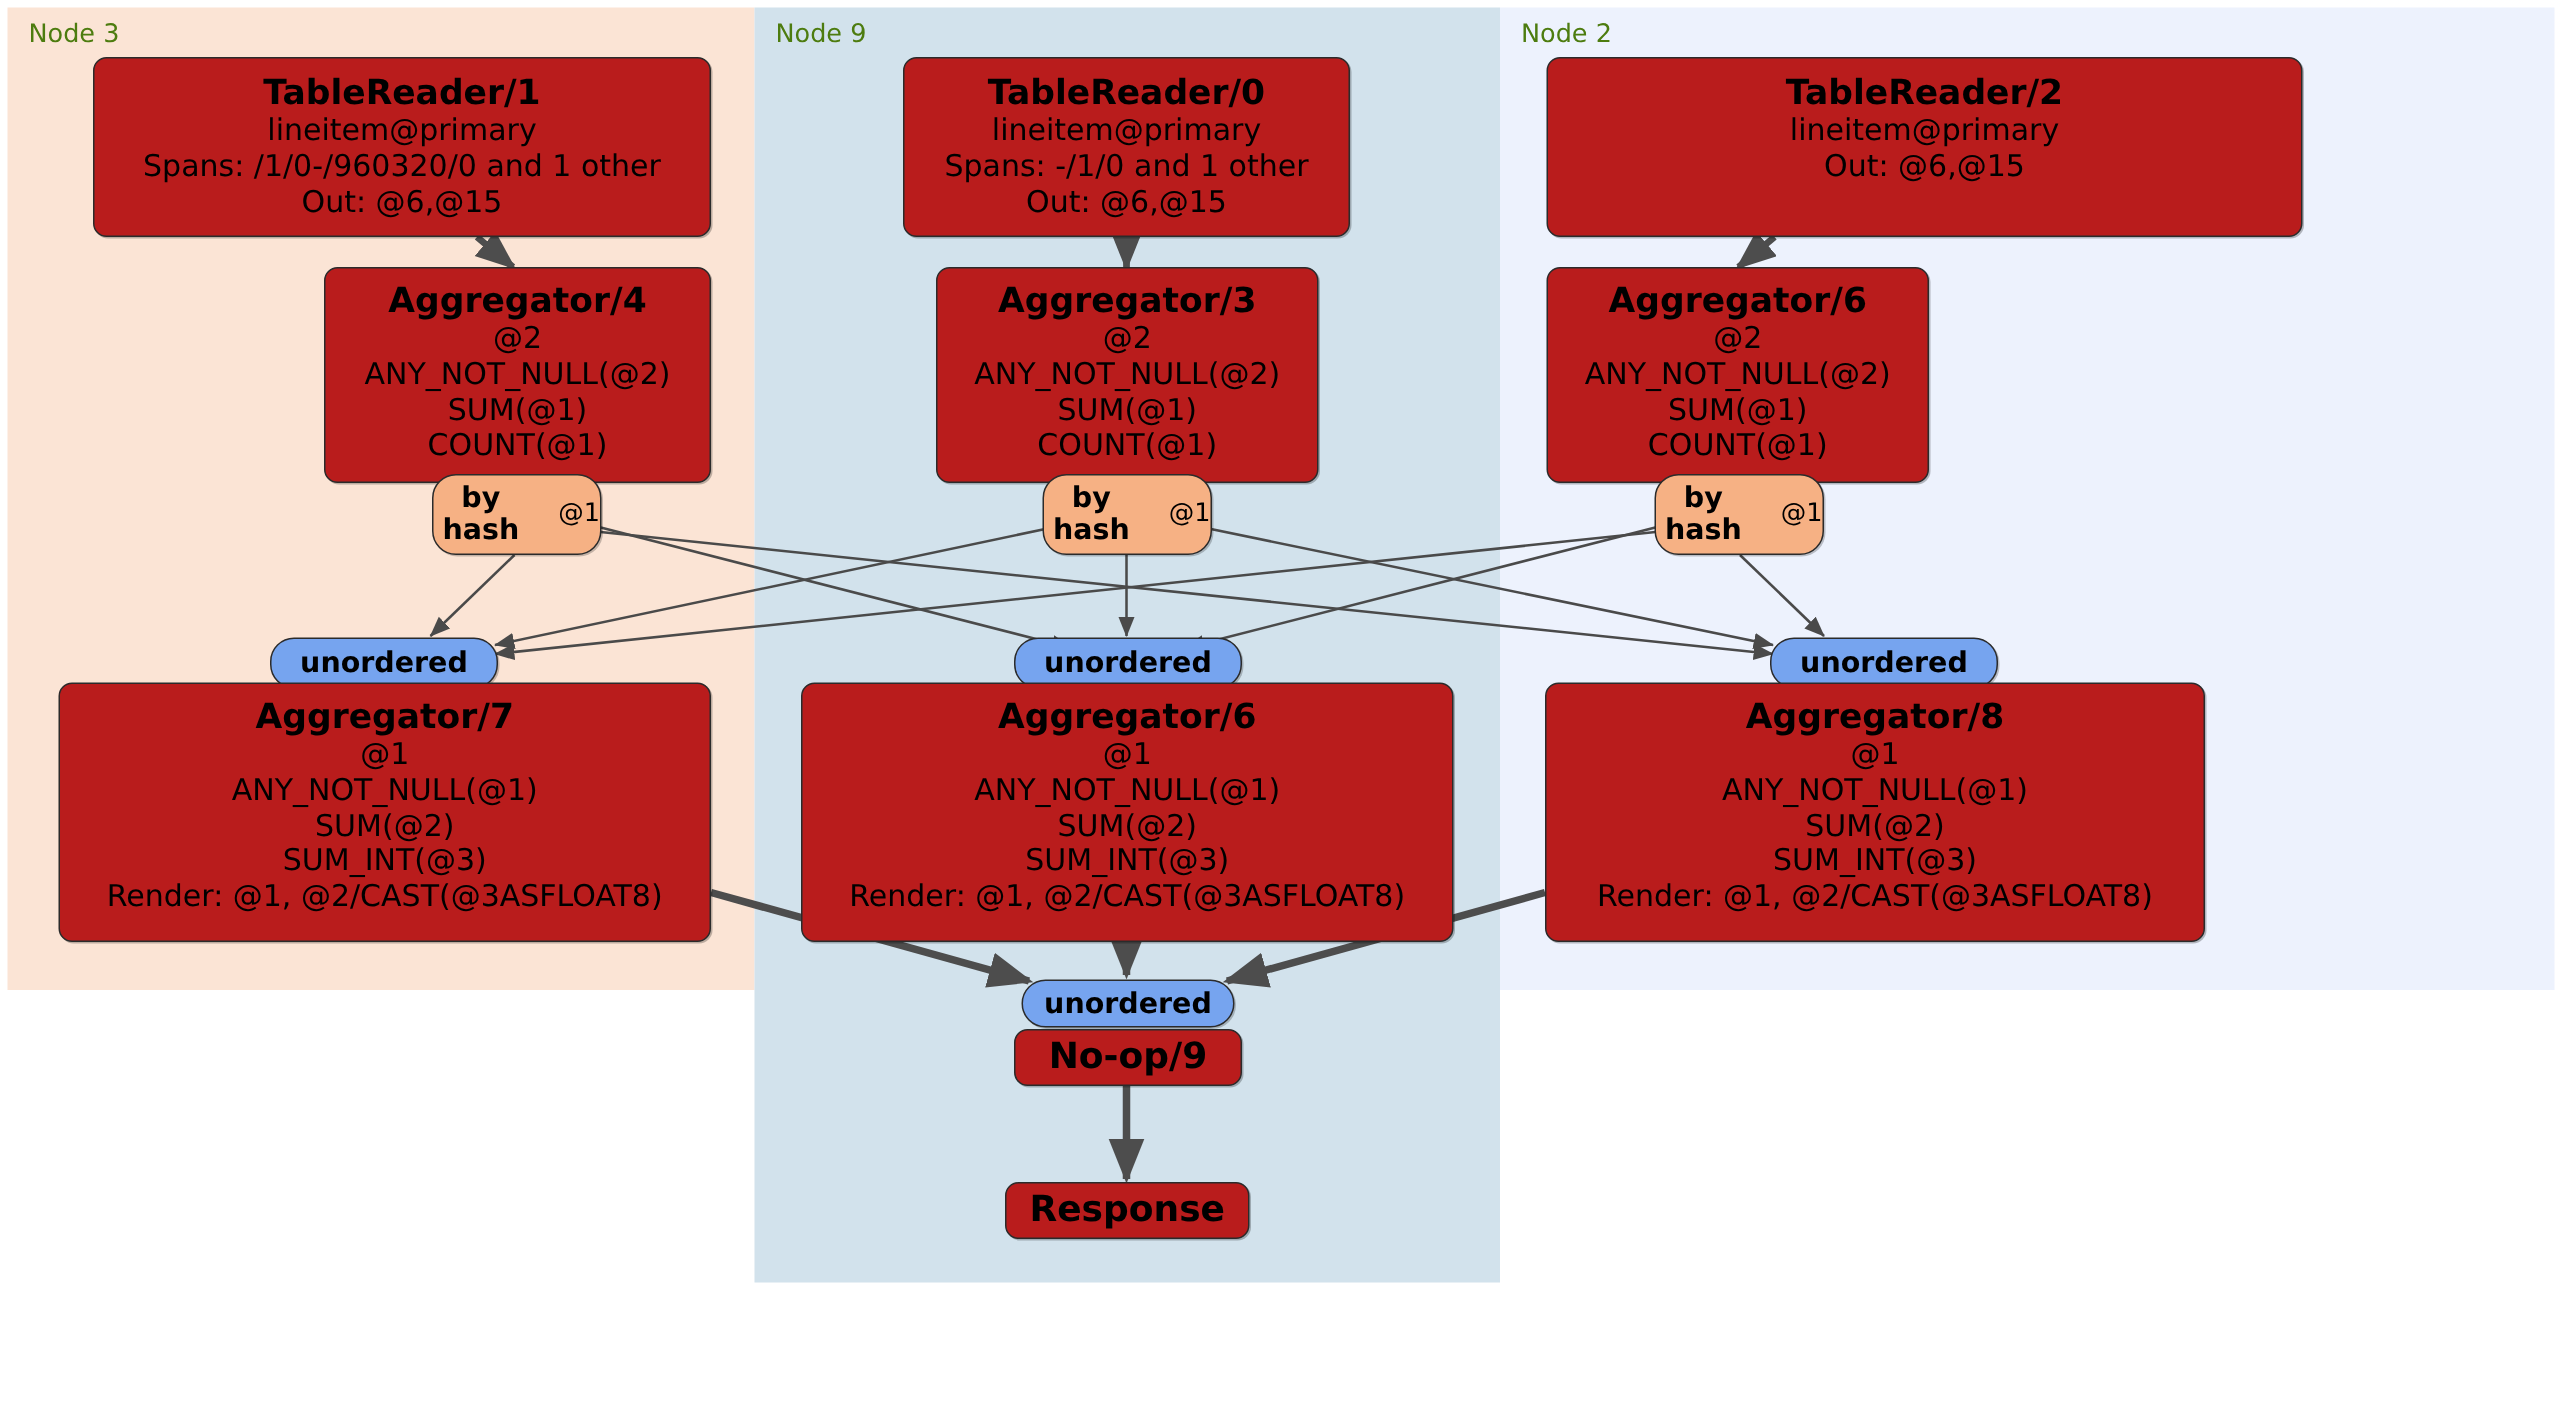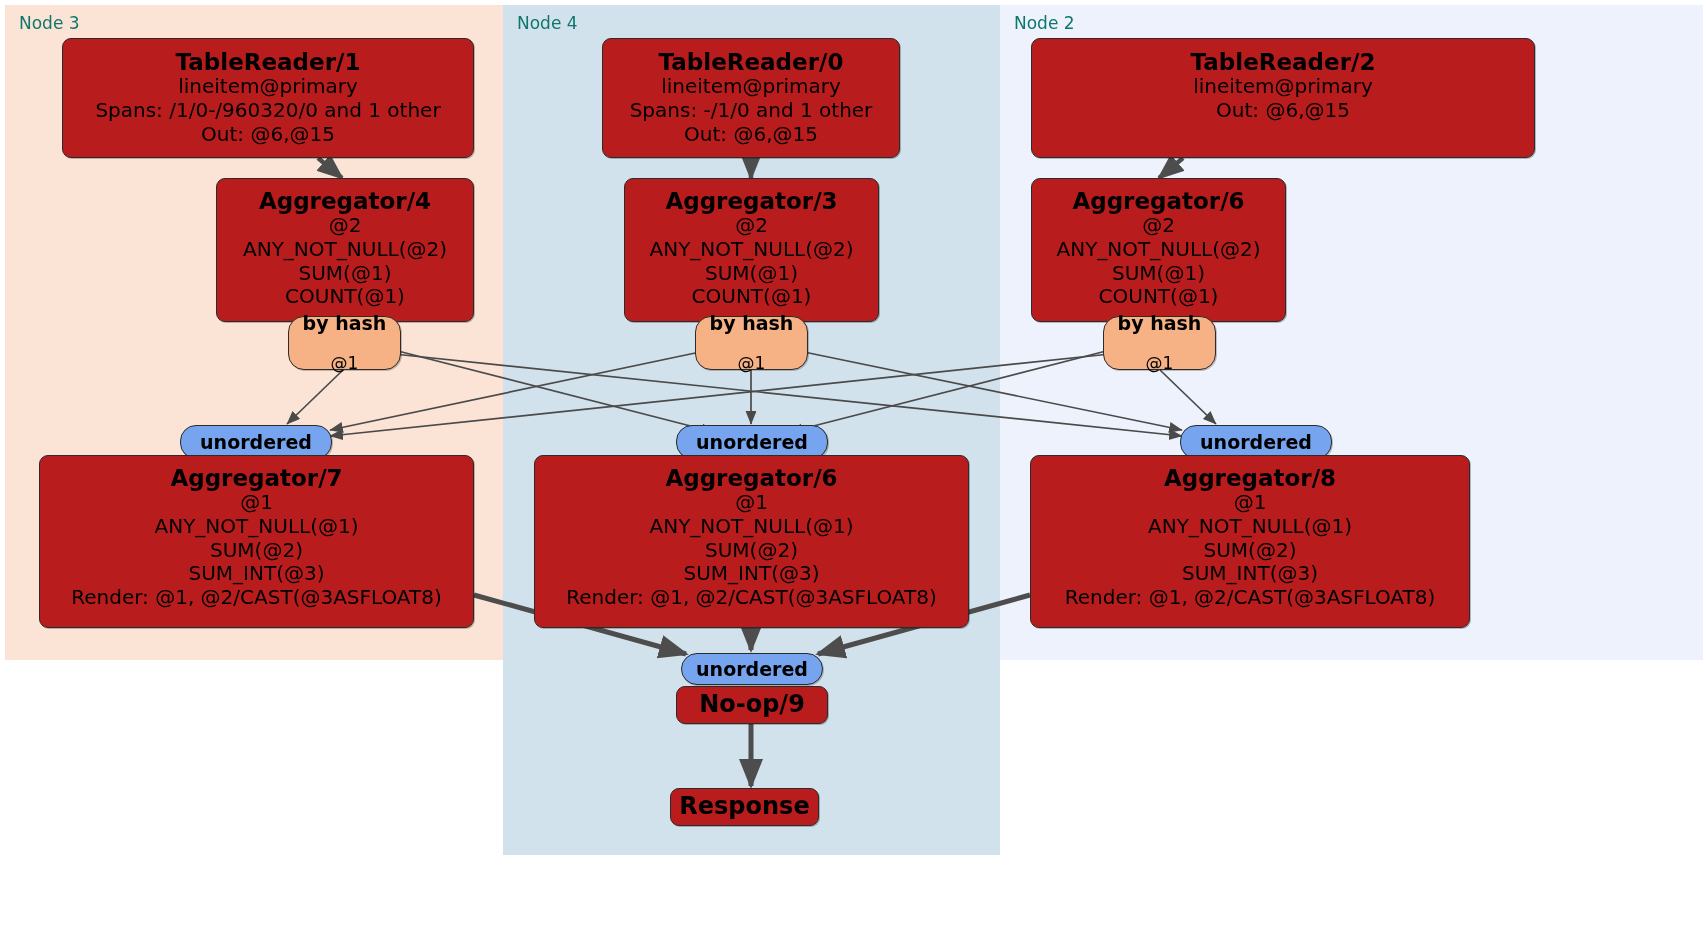--- a/index.html
+++ b/index.html
@@ -3,58 +3,58 @@
 <meta charset="utf-8">
 <style>
   html,body{margin:0;padding:0;background:#ffffff;}
   body{width:1708px;height:940px;position:relative;overflow:hidden;
        font-family:"DejaVu Sans","Liberation Sans",sans-serif;
        -webkit-font-smoothing:antialiased;}
   #canvas{position:absolute;left:0;top:0;width:1708px;height:940px;}
 
   
   .node-panel{position:absolute;box-sizing:border-box;}
-  .node-label{position:absolute;font-size:17px;color:#0f766e;line-height:1;
+  .node-label{position:absolute;font-size:17px;color:#4d7c0f;line-height:1;
               white-space:nowrap;}
 
   
   #edges{position:absolute;left:0;top:0;width:1708px;height:940px;
          pointer-events:none;}
 
   
   .proc{position:absolute;box-sizing:border-box;background:#b91c1c;
         border:1.6px solid #2b2b2b;border-radius:9px;
         box-shadow:1px 1px 0 rgba(0,0,0,.25);
         display:flex;flex-direction:column;align-items:center;
         justify-content:flex-start;text-align:center;color:#000;}
   .proc .ttl{font-weight:bold;font-size:23px;line-height:1.15;}
   .proc .ln{font-size:20px;line-height:1.18;white-space:nowrap;}
   .proc.small .ttl{font-size:24px;}
 
   
   .badge{position:absolute;box-sizing:border-box;border:1.6px solid #2b2b2b;
-         border-radius:16px;display:flex;flex-direction:column;
+         border-radius:16px;display:flex;flex-direction:row;
          align-items:center;justify-content:center;text-align:center;
          color:#000;box-shadow:1px 1px 0 rgba(0,0,0,.22);gap:20px;}
   .badge .b1{font-weight:bold;font-size:19px;line-height:1.1;}
   .badge .b2{font-size:17px;line-height:1.15;}
   .badge.hash{background:#f6b184;}
   .badge.unord{background:#76a4ef;}
 </style>
 </head>
 <body>
 
 <div id="canvas">
 
   <div class="node-panel" style="left:5px;top:5px;width:498px;height:655px;background:#fbe4d5;">
     <span class="node-label" style="left:14px;top:10px;">Node 3</span>
   </div>
 
   <div class="node-panel" style="left:503px;top:5px;width:497px;height:850px;background:#d2e2ec;">
-    <span class="node-label" style="left:14px;top:10px;">Node 4</span>
+    <span class="node-label" style="left:14px;top:10px;">Node 9</span>
   </div>
 
   <div class="node-panel" style="left:1000px;top:5px;width:703px;height:655px;background:#edf2fd;">
     <span class="node-label" style="left:14px;top:10px;">Node 2</span>
   </div>
 
   <svg id="edges" viewBox="0 0 1708 940">
     <defs>
       <marker id="ah" markerWidth="9" markerHeight="9" refX="7.6" refY="3.2" orient="auto" markerUnits="strokeWidth">
         <path d="M0,0 L8,3.2 L0,6.4 z" fill="#4a4a4a"></path>
@@ -186,21 +186,21 @@
   </div>
 
   <div class="badge unord" style="left:681px;top:653px;width:142px;height:32px;">
     <div class="b1">unordered</div>
   </div>
 
   <div class="proc small" style="left:676px;top:686px;width:152px;height:38px;justify-content:center;">
     <div class="ttl">No-op/9</div>
   </div>
 
-  <div class="proc small" style="left:670px;top:788px;width:149px;height:38px;justify-content:center;">
+  <div class="proc small" style="left:670px;top:788px;width:163px;height:38px;justify-content:center;">
     <div class="ttl">Response</div>
   </div>
 
   <div class="proc" style="left:1031px;top:38px;width:504px;height:120px;padding-top:10px;">
     <div class="ttl">TableReader/2</div>
     <div class="ln">lineitem@primary</div>
     <div class="ln">Out: @6,@15</div>
   </div>
 
   <div class="proc" style="left:1031px;top:178px;width:255px;height:144px;padding-top:9px;">

